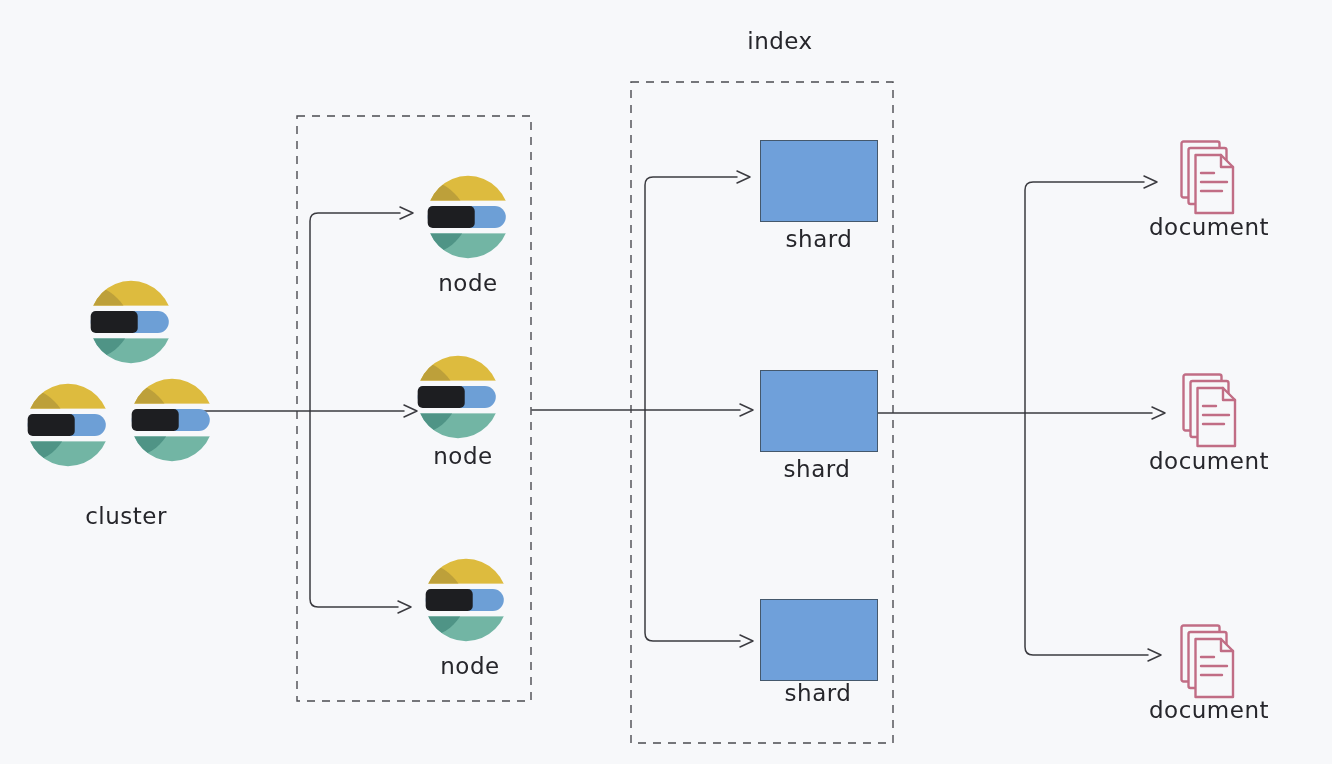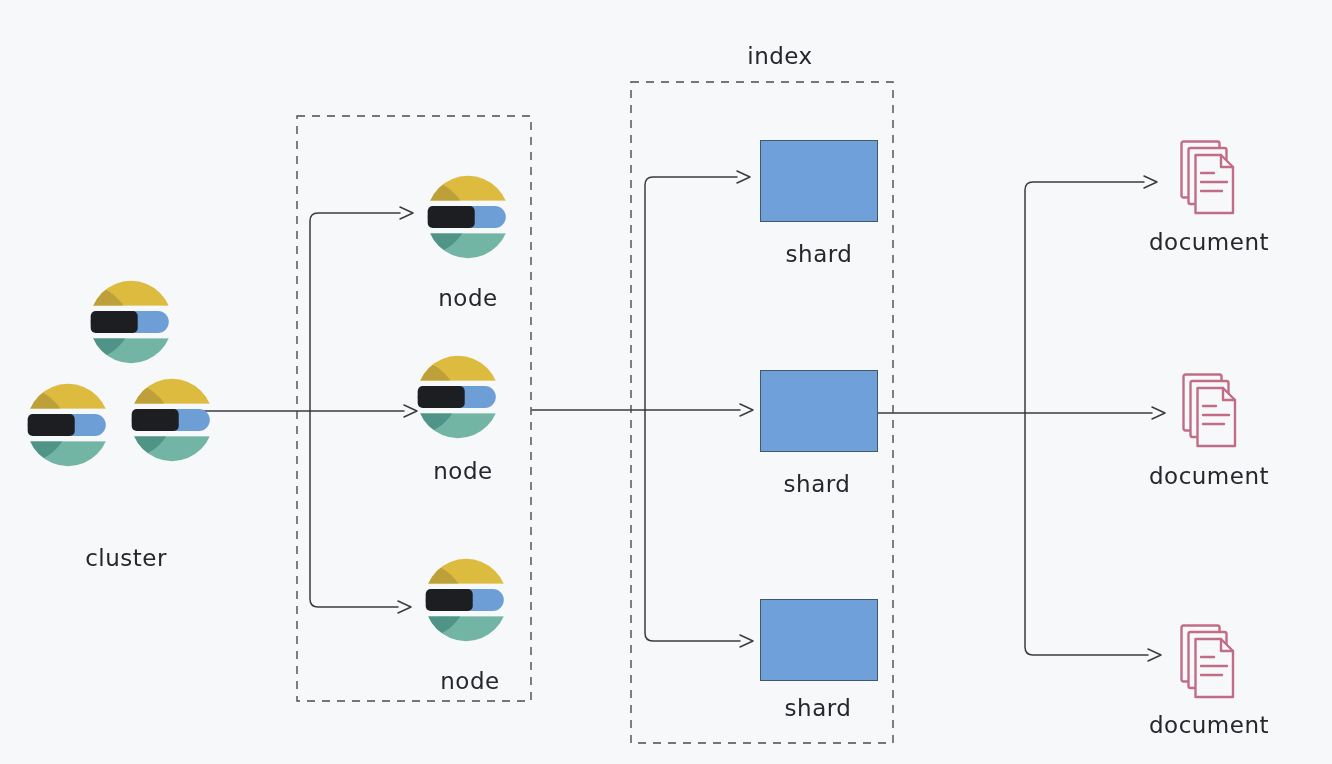--- a/index.html
+++ b/index.html
@@ -12,21 +12,21 @@
     font-family:"DejaVu Sans", sans-serif;
   }
   .layer { position:absolute; left:0; top:0; }
   .connector { stroke:var(--line,#3b3b40); stroke-width:1.5; fill:none;
                stroke-linecap:round; stroke-linejoin:round; }
   .dashed-box { stroke:var(--dashed-border,#4b4b50); stroke-width:1.4; fill:none;
                 stroke-dasharray:8 7; }
   .lbl {
     position:absolute; transform:translateX(-50%);
     font-size:23px; letter-spacing:.5px; color:var(--text,#26262b);
-    white-space:nowrap; line-height:1.2;margin-top:15px;
+    white-space:nowrap; line-height:1.2;
   }
   .es-logo { position:absolute; width:84px; height:84px; }
   .doc-icon { position:absolute; width:58px; height:76px; }
   .shard {
     position:absolute; width:118px; height:82px;
     background:var(--shard-fill,#6fa0da);
     border:1.5px solid var(--shard-border,#44586c);
     box-sizing:border-box;
   }
   .hidden-defs { position:absolute; width:0; height:0; overflow:hidden; }
@@ -95,21 +95,21 @@
   <div>
     <svg class="es-logo" style="left:89px; top:280px">
         <use href="#es-logo-sym"></use>
       </svg>
     <svg class="es-logo" style="left:26px; top:383px">
         <use href="#es-logo-sym"></use>
       </svg>
     <svg class="es-logo" style="left:130px; top:378px">
         <use href="#es-logo-sym"></use>
       </svg>
-    <div class="lbl" style="left:126px; top:530px">cluster</div>
+    <div class="lbl" style="left:126px; top:503px">cluster</div>
   </div>
 
   <div>
     <svg class="es-logo" style="left:426px; top:175px">
         <use href="#es-logo-sym"></use>
       </svg>
     <div class="lbl" style="left:468px; top:270px">node</div>
 
     <svg class="es-logo" style="left:416px; top:355px">
         <use href="#es-logo-sym"></use>

